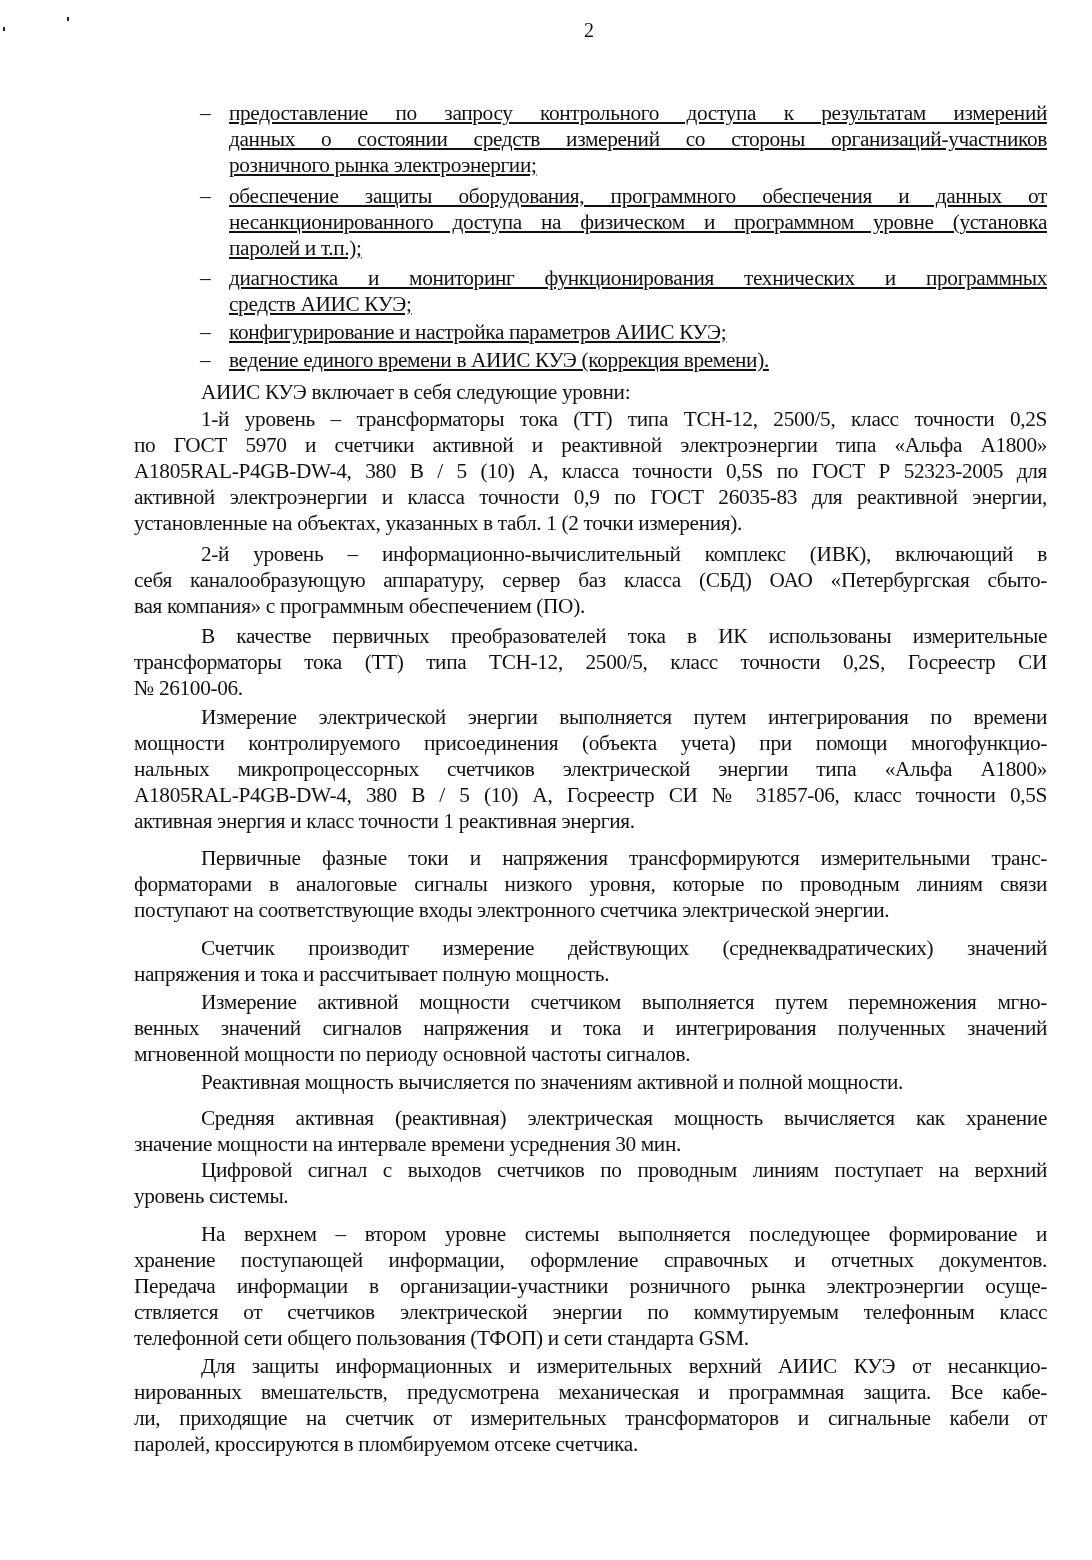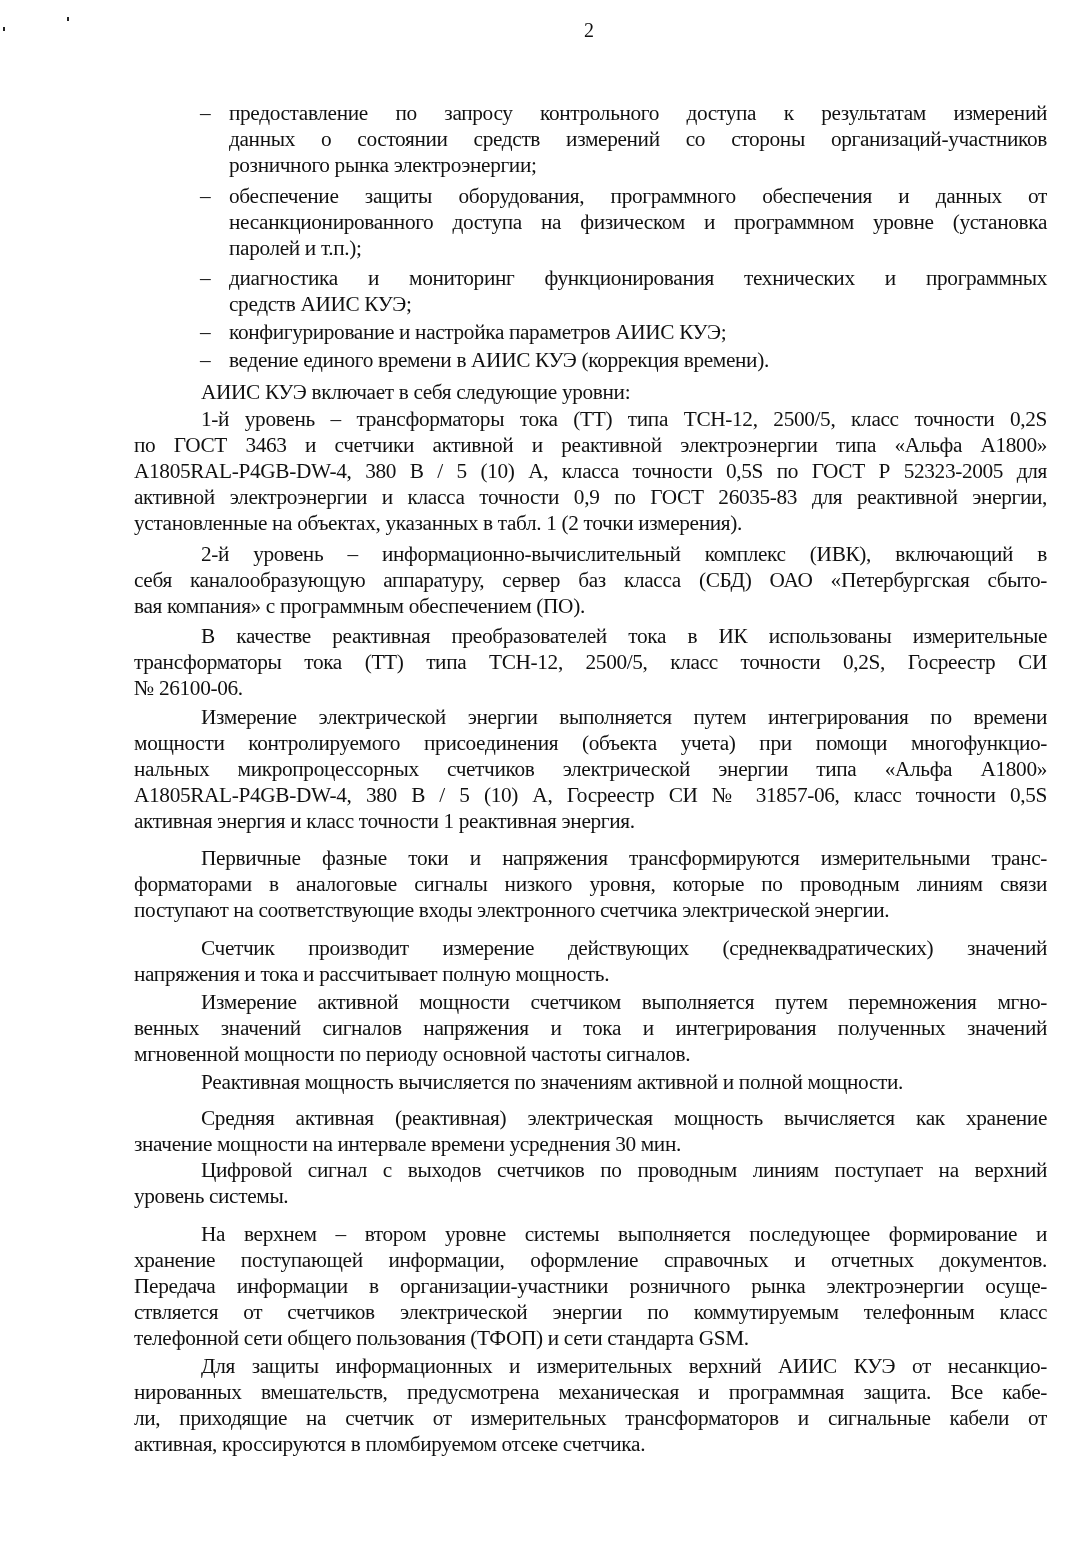--- a/index.html
+++ b/index.html
@@ -14,21 +14,21 @@
   }
   .speck { position: absolute; background: #222; }
   .line {
     position: absolute; left: 134px; width: 913px;
     font-size: 21.3px; line-height: 26px; height: 26px;
     white-space: nowrap; text-align: justify; text-align-last: justify;
     letter-spacing: -0.35px;
   }
   .line.last { text-align-last: left; }
   .line.indent { left: 201px; width: 846px; }
-  .line.bullet-text { left: 229px; width: 818px; }
+  .line.bullet-text { left: 229px; width: 818px; text-decoration: underline; }
   .dash {
     position: absolute; left: 200px; font-size: 21.3px; line-height: 26px;
   }
 </style>
 </head>
 <body>
 
 <div class="speck" style="left:3px;top:27px;width:2px;height:4px;"></div>
 <div class="speck" style="left:67px;top:17px;width:2px;height:4px;"></div>
 
@@ -63,34 +63,34 @@
       <div class="line bullet-text last" style="top:347px">ведение единого времени в АИИС КУЭ (коррекция времени).</div>
     </div>
   </div>
 
   <div>
     <div class="line indent last" style="top:379px">АИИС КУЭ включает в себя следующие уровни:</div>
   </div>
 
   <div>
     <div class="line indent" style="top:406px">1-й уровень – трансформаторы тока (ТТ) типа ТСН-12, 2500/5, класс точности 0,2S</div>
-    <div class="line" style="top:432px">по ГОСТ 3463 и счетчики активной и реактивной электроэнергии типа «Альфа А1800»</div>
+    <div class="line" style="top:432px">по ГОСТ 5970 и счетчики активной и реактивной электроэнергии типа «Альфа А1800»</div>
     <div class="line" style="top:458px">A1805RAL-P4GB-DW-4, 380 В / 5 (10) А, класса точности 0,5S по ГОСТ Р 52323-2005 для</div>
     <div class="line" style="top:484px">активной электроэнергии и класса точности 0,9 по ГОСТ 26035-83 для реактивной энергии,</div>
     <div class="line last" style="top:510px">установленные на объектах, указанных в табл. 1 (2 точки измерения).</div>
   </div>
 
   <div>
     <div class="line indent" style="top:541px">2-й уровень – информационно-вычислительный комплекс (ИВК), включающий в</div>
     <div class="line" style="top:567px">себя каналообразующую аппаратуру, сервер баз класса (СБД) ОАО «Петербургская сбыто-</div>
     <div class="line last" style="top:593px">вая компания» с программным обеспечением (ПО).</div>
   </div>
 
   <div>
-    <div class="line indent" style="top:623px">В качестве реактивная преобразователей тока в ИК использованы измерительные</div>
+    <div class="line indent" style="top:623px">В качестве первичных преобразователей тока в ИК использованы измерительные</div>
     <div class="line" style="top:649px">трансформаторы тока (ТТ) типа ТСН-12, 2500/5, класс точности 0,2S, Госреестр СИ</div>
     <div class="line last" style="top:675px">№ 26100-06.</div>
   </div>
 
   <div>
     <div class="line indent" style="top:704px">Измерение электрической энергии выполняется путем интегрирования по времени</div>
     <div class="line" style="top:730px">мощности контролируемого присоединения (объекта учета) при помощи многофункцио-</div>
     <div class="line" style="top:756px">нальных микропроцессорных счетчиков электрической энергии типа «Альфа А1800»</div>
     <div class="line" style="top:782px">A1805RAL-P4GB-DW-4, 380 В / 5 (10) А, Госреестр СИ № 31857-06, класс точности 0,5S</div>
     <div class="line last" style="top:808px">активная энергия и класс точности 1 реактивная энергия.</div>
@@ -132,16 +132,16 @@
     <div class="line" style="top:1247px">хранение поступающей информации, оформление справочных и отчетных документов.</div>
     <div class="line" style="top:1273px">Передача информации в организации-участники розничного рынка электроэнергии осуще-</div>
     <div class="line" style="top:1299px">ствляется от счетчиков электрической энергии по коммутируемым телефонным класс</div>
     <div class="line last" style="top:1325px">телефонной сети общего пользования (ТФОП) и сети стандарта GSM.</div>
   </div>
 
   <div>
     <div class="line indent" style="top:1353px">Для защиты информационных и измерительных верхний АИИС КУЭ от несанкцио-</div>
     <div class="line" style="top:1379px">нированных вмешательств, предусмотрена механическая и программная защита. Все кабе-</div>
     <div class="line" style="top:1405px">ли, приходящие на счетчик от измерительных трансформаторов и сигнальные кабели от</div>
-    <div class="line last" style="top:1431px">активная, кроссируются в пломбируемом отсеке счетчика.</div>
+    <div class="line last" style="top:1431px">паролей, кроссируются в пломбируемом отсеке счетчика.</div>
   </div>
 
 </div>
 
 </body></html>

